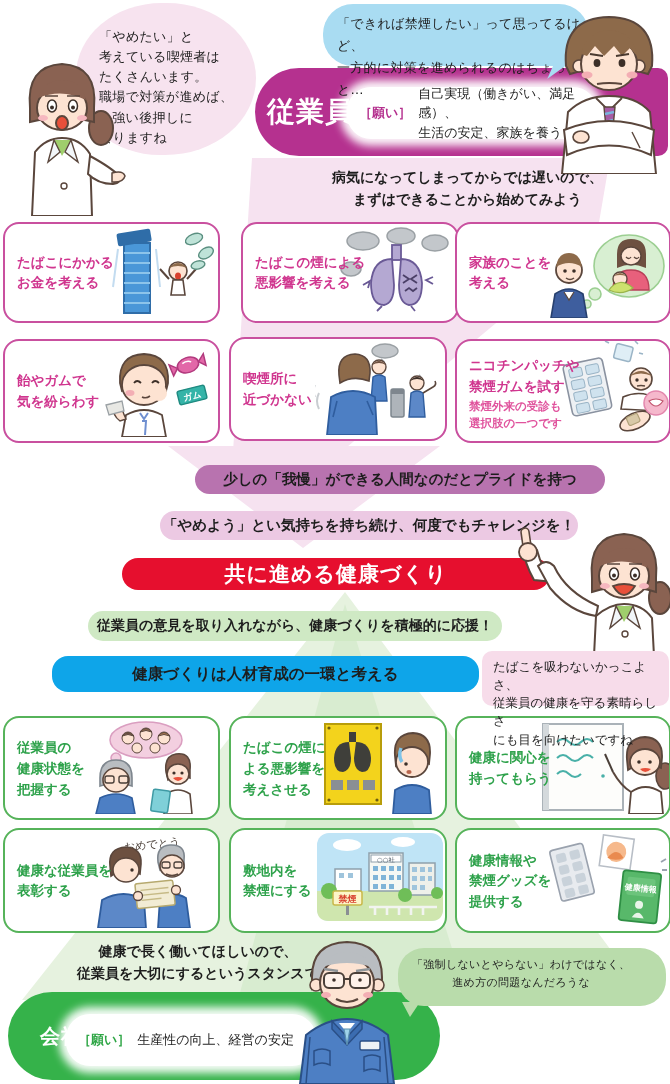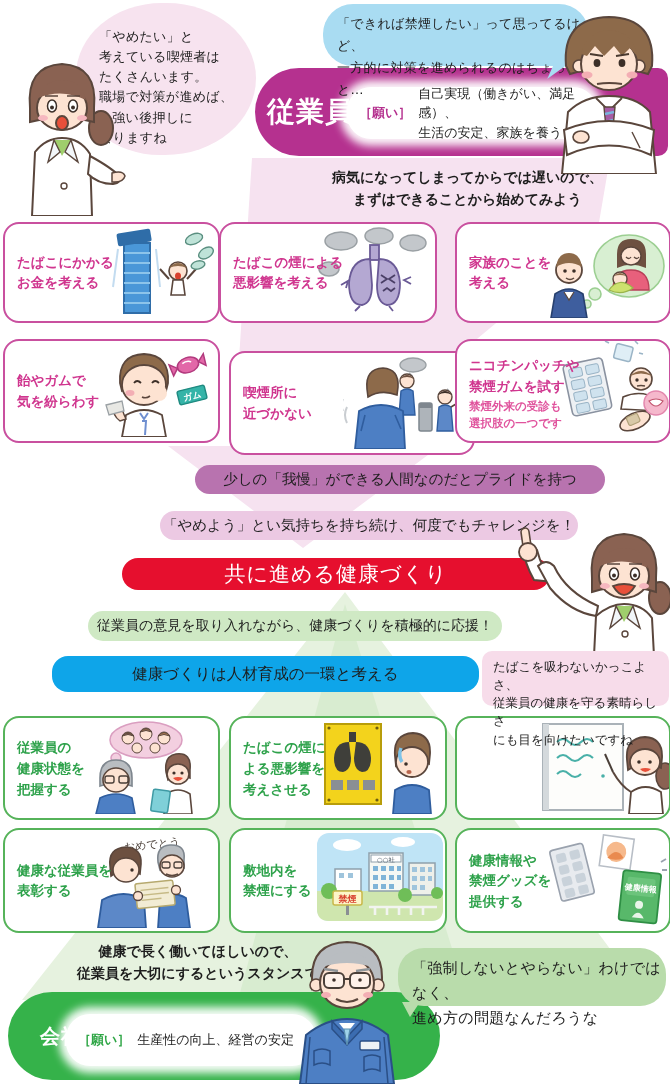--- a/index.html
+++ b/index.html
@@ -32,21 +32,21 @@
   .bubble-advisor-left{left:76px;top:3px;width:180px;height:152px;background:#f7e3ef;
     border-radius:49% 51% 52% 48%;}
   .bubble-advisor-left .txt{position:absolute;left:23px;top:24px;font-size:13px;line-height:1.55;}
   .bubble-smoker{left:323px;top:4px;width:266px;height:62px;background:#a9dcf2;
     border-radius:30px;padding:0;}
   .bubble-smoker .txt{position:absolute;left:14px;top:9px;font-size:13px;line-height:1.7;}
   .bubble-smoker::after{content:"";position:absolute;right:22px;bottom:-13px;width:0;height:0;
     border-top:17px solid #a9dcf2;border-right:16px solid transparent;transform:skewX(-24deg);}
   .bubble-manager{left:398px;top:948px;width:268px;height:58px;background:#b9dcab;
     border-radius:26px;}
-  .bubble-manager .txt{position:absolute;left:14px;top:8px;font-size:15px;line-height:1.65;}
+  .bubble-manager .txt{position:absolute;left:14px;top:8px;font-size:11px;line-height:1.65;text-align:center;}
   .bubble-manager::after{content:"";position:absolute;left:8px;bottom:-11px;width:0;height:0;
     border-top:15px solid #b9dcab;border-right:18px solid transparent;transform:skewX(28deg);}
 
   
   .funnel-note{left:275px;top:166px;width:385px;text-align:center;font-size:14px;
     font-weight:600;line-height:1.6;z-index:2;}
   .stance-note{left:57px;top:941px;width:282px;text-align:center;font-size:14px;
     font-weight:600;line-height:1.55;z-index:2;}
 
   
@@ -56,35 +56,35 @@
   .abox-label{position:absolute;left:12px;top:50%;transform:translateY(-50%);
     font-weight:700;font-size:13.5px;line-height:1.55;white-space:pre-line;z-index:2;}
   .abox.pink .abox-label{color:#d0368f;}
   .abox.green .abox-label{color:#2ea24b;}
   .abox-label.top{top:14px;transform:none;}
   .abox-note{position:absolute;left:12px;bottom:9px;font-weight:600;font-size:11.5px;
     line-height:1.5;white-space:pre-line;color:#e0539d;z-index:2;}
   .ill{position:absolute;z-index:1;}
 
   .p1{left:3px;top:222px;width:213px;height:97px;}
-  .p2{left:219px;top:222px;width:214px;height:97px;}
+  .p2{left:241px;top:222px;width:214px;height:97px;}
   .p3{left:455px;top:222px;width:212px;height:97px;}
   .p4{left:3px;top:339px;width:213px;height:100px;}
-  .p5{left:229px;top:351px;width:214px;height:100px;padding-left:28px;}
+  .p5{left:229px;top:337px;width:214px;height:100px;}
   .p6{left:455px;top:339px;width:212px;height:100px;}
   .g1{left:3px;top:716px;width:213px;height:100px;}
   .g2{left:229px;top:716px;width:214px;height:100px;}
   .g3{left:455px;top:716px;width:212px;height:100px;}
   .g4{left:3px;top:828px;width:213px;height:101px;}
   .g5{left:229px;top:828px;width:214px;height:101px;}
   .g6{left:455px;top:828px;width:212px;height:101px;}
 
   
   .pill{position:absolute;display:flex;align-items:center;justify-content:center;
-    font-weight:400;border-radius:16px;z-index:2;text-align:left;}
+    font-weight:700;border-radius:16px;z-index:2;text-align:left;}
   .pill-pride{left:195px;top:465px;width:410px;height:29px;background:#b873af;font-size:14.5px;}
   .pill-challenge{left:160px;top:511px;width:418px;height:29px;background:#ecc9e3;font-size:14.5px;}
   .pill-center{left:122px;top:558px;width:428px;height:32px;background:#e60f2e;color:#fff;
     font-size:21px;letter-spacing:1px;}
   .pill-support{left:88px;top:611px;width:414px;height:30px;background:#cfe9c4;font-size:14px;}
   .pill-hr{left:52px;top:656px;width:427px;height:36px;background:#0ea5e9;font-size:15.5px;}
 
   
   .note-right{left:482px;top:651px;width:187px;height:55px;background:#f7dcea;border-radius:10px;
     z-index:7;}
@@ -435,20 +435,22 @@
       <ellipse cx="124" cy="56" rx="9" ry="13" fill="#8a6252" stroke="#5a463c" stroke-width="1.6"></ellipse>
       <path d="M86 40 Q84 18 104 17 Q122 18 121 38 L120 48 Q103 40 87 50 Z" fill="#8a6252" stroke="#5a463c" stroke-width="1.8"></path>
       <ellipse cx="104" cy="42" rx="15" ry="13" fill="#fde3d2" stroke="#5a463c" stroke-width="1.8"></ellipse>
       <circle cx="98" cy="42" r="1.8" fill="#3c2f28"></circle>
         <circle cx="109" cy="42" r="1.8" fill="#3c2f28"></circle>
       <path d="M99 49 Q104 55 110 49 Q104 47 99 49 Z" fill="#e8503a"></path>
       <path d="M88 94 L90 72 Q104 62 120 72 L122 94 Z" fill="#fff" stroke="#5a463c" stroke-width="1.8"></path>
       <path d="M90 72 Q80 66 72 52" stroke="#5a463c" stroke-width="2" fill="none"></path>
       <path d="M72 52 L64 34" stroke="#4a3f38" stroke-width="2"></path>
     </svg>
+    <div class="abox-label">健康に関心を
+持ってもらう</div>
   </div>
 
   <div class="abox green g4">
     <svg class="ill" style="right:2px;top:0;" width="128" height="98" viewBox="0 0 128 98">
       <text x="64" y="18" text-anchor="middle" font-size="11" fill="#4a3f38" transform="rotate(-6 64 14)">おめでとう</text>
       <path d="M22 36 Q20 18 38 17 Q54 18 53 34 L52 44 Q36 36 23 46 Z" fill="#6d5040" stroke="#5a463c" stroke-width="1.6"></path>
       <ellipse cx="38" cy="40" rx="13" ry="12" fill="#fde3d2" stroke="#5a463c" stroke-width="1.6"></ellipse>
       <circle cx="44" cy="40" r="1.7" fill="#3c2f28"></circle>
       <path d="M10 98 L14 70 Q36 58 56 70 L58 98 Z" fill="#5c88c8" stroke="#2f5d9e" stroke-width="1.8"></path>
       <path d="M96 30 Q98 14 82 15 Q68 16 70 32 L72 40 Q84 32 96 38 Z" fill="#b9bdc1" stroke="#7e868e" stroke-width="1.6"></path>

